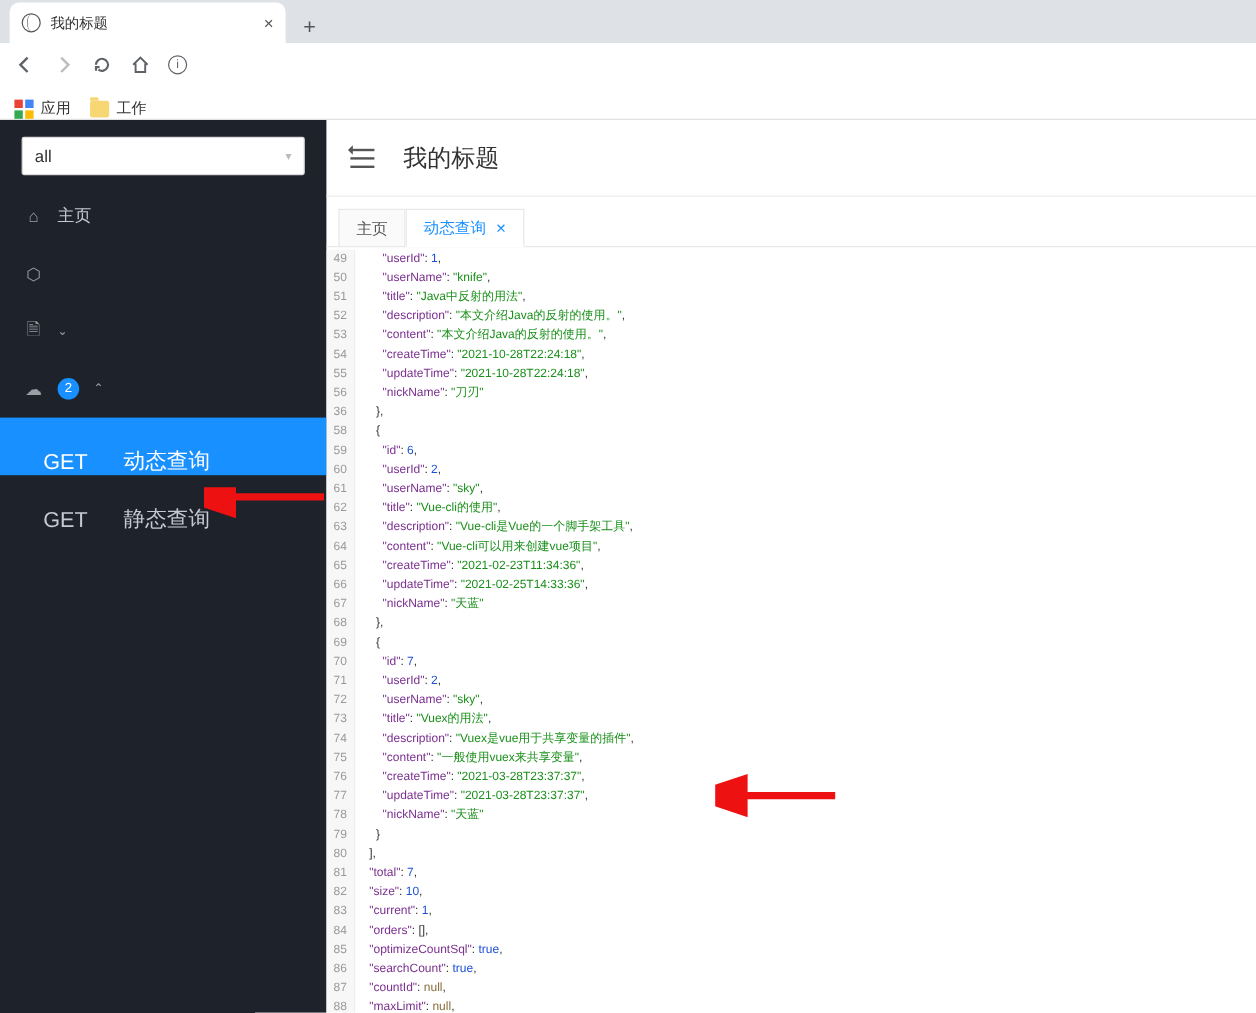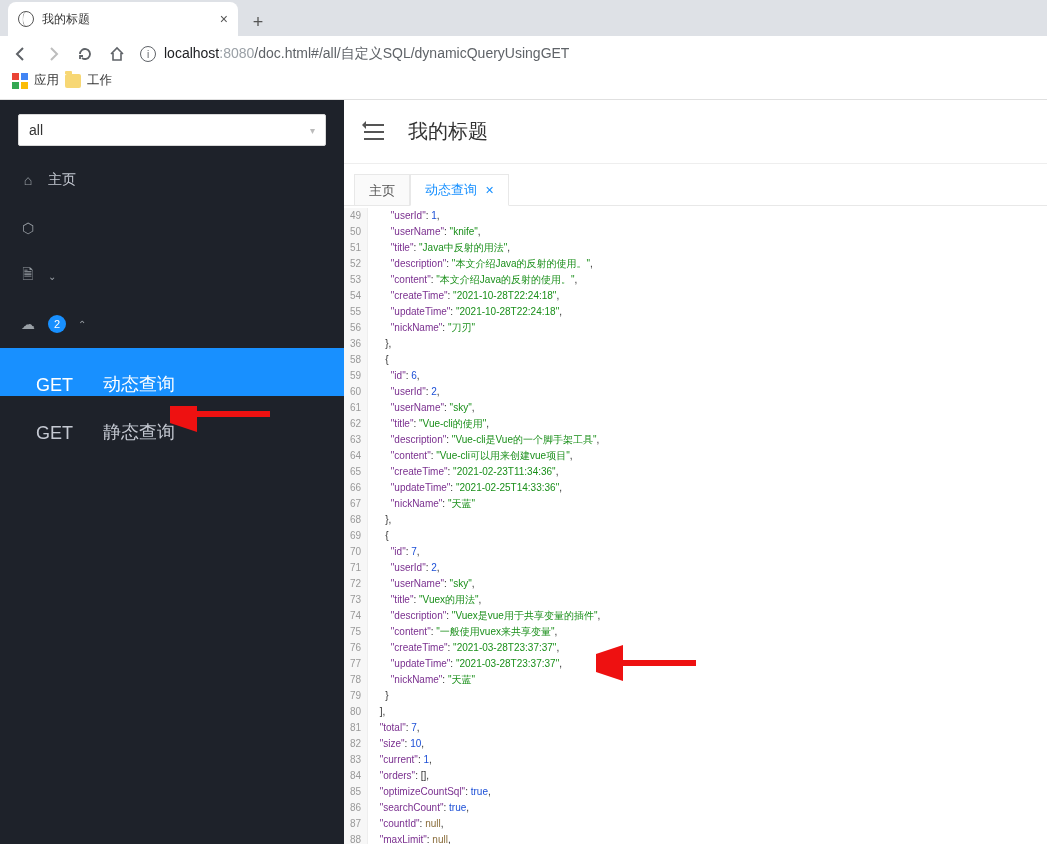--- a/index.html
+++ b/index.html
@@ -15,31 +15,31 @@
 .tab .x { color:#555; font-size:14px; cursor:pointer; }
 .newtab { width:28px; height:28px; display:flex; align-items:center; justify-content:center; color:#555; font-size:18px; margin-left:6px; cursor:pointer; }
 .addrbar { height:36px; display:flex; align-items:center; gap:14px; padding:0 12px; background:#fff; }
 .nav-ico { width:18px; height:18px; display:flex; align-items:center; justify-content:center; color:#5f6368; cursor:pointer; }
 .nav-ico.disabled { color:#bdbdbd; cursor:default; }
 .url { flex:1; display:flex; align-items:center; gap:8px; font-size:14px; color:#202124; }
 .url .info { width:16px; height:16px; border:1.5px solid #5f6368; border-radius:50%; display:flex; align-items:center; justify-content:center; font-size:10px; color:#5f6368; }
 .url .host { color:#202124; }
 .url .port { color:#9aa0a6; }
 .url .path { color:#5f6368; }
-.bmbar { height:28px; display:flex; align-items:flex-start; gap:6px; padding:0 12px; border-bottom:1px solid #e0e0e0; font-size:12.5px; color:#333; }
+.bmbar { height:28px; display:flex; align-items:flex-end; gap:16px; padding:0 12px; border-bottom:1px solid #e0e0e0; font-size:12.5px; color:#333; }
 .bmbar .apps-ico { width:16px; height:16px; display:grid; grid-template-columns:1fr 1fr; grid-template-rows:1fr 1fr; gap:2px; }
 .bmbar .apps-ico span:nth-child(1){background:#EA4335;} .bmbar .apps-ico span:nth-child(2){background:#4285F4;}
 .bmbar .apps-ico span:nth-child(3){background:#34A853;} .bmbar .apps-ico span:nth-child(4){background:#FBBC05;}
 .bmbar .folder-ico { width:16px; height:14px; background:#F7D774; border-radius:2px; position:relative; }
 .bmbar .folder-ico::before { content:""; position:absolute; top:-3px; left:0; width:7px; height:3px; background:#F7D774; border-radius:1px 1px 0 0; }
 .bmbar .bm { display:flex; align-items:center; gap:6px; cursor:pointer; }
 
 
 .app { display:flex; height:744px; }
-.sidebar { width:344px; background:#1e222a; display:flex; flex-direction:column; }
+.sidebar { width:272px; background:#1e222a; display:flex; flex-direction:column; }
 .selectbox { margin:14px 18px 10px; height:32px; background:#fff; border:1px solid #d9d9d9; border-radius:2px; display:flex; align-items:center; padding:0 10px; justify-content:space-between; color:#333; font-size:14px; cursor:pointer; }
 .selectbox .chev { color:#bbb; font-size:10px; }
 .menu { list-style:none; }
 .menu-item { height:48px; display:flex; align-items:center; padding:0 20px; gap:12px; color:#c5c9d2; font-size:14px; cursor:pointer; }
 .menu-item .mico { width:16px; text-align:center; color:#9aa0a6; font-size:14px; }
 .menu-item .lbl { flex:1; }
 .menu-item .badge { background:#1890ff; color:#fff; width:18px; height:18px; border-radius:9px; font-size:11px; display:flex; align-items:center; justify-content:center; }
 .menu-item .expand { color:#9aa0a6; font-size:10px; }
 .sub-item { height:48px; display:flex; align-items:flex-end; padding:0 20px 0 36px; gap:30px; color:#c5c9d2; font-size:18px; cursor:pointer; }
 .sub-item.active { background:#1890ff; color:#fff; }
@@ -104,21 +104,20 @@
           <path d="M3 13v-3h3" stroke="#5f6368" stroke-width="1.8" fill="none"></path>
         </svg>
       </span>
     <span class="nav-ico">
         <svg width="16" height="16" viewBox="0 0 16 16">
           <path d="M2 8 L8 2 L14 8 M4 7v7h8V7" stroke="#5f6368" stroke-width="1.6" fill="none"></path>
         </svg>
       </span>
     <div class="url">
       <span class="info">i</span>
-      <span><span class="host">localhost</span><span class="port">:8080</span><span class="path">/doc.html#/all/自定义SQL/dynamicQueryUsingGET</span></span>
     </div>
   </div>
   <div class="bmbar">
     <div class="bm">
       <span class="apps-ico">
           <span></span>
           <span></span>
           <span></span>
           <span></span>
         </span>

